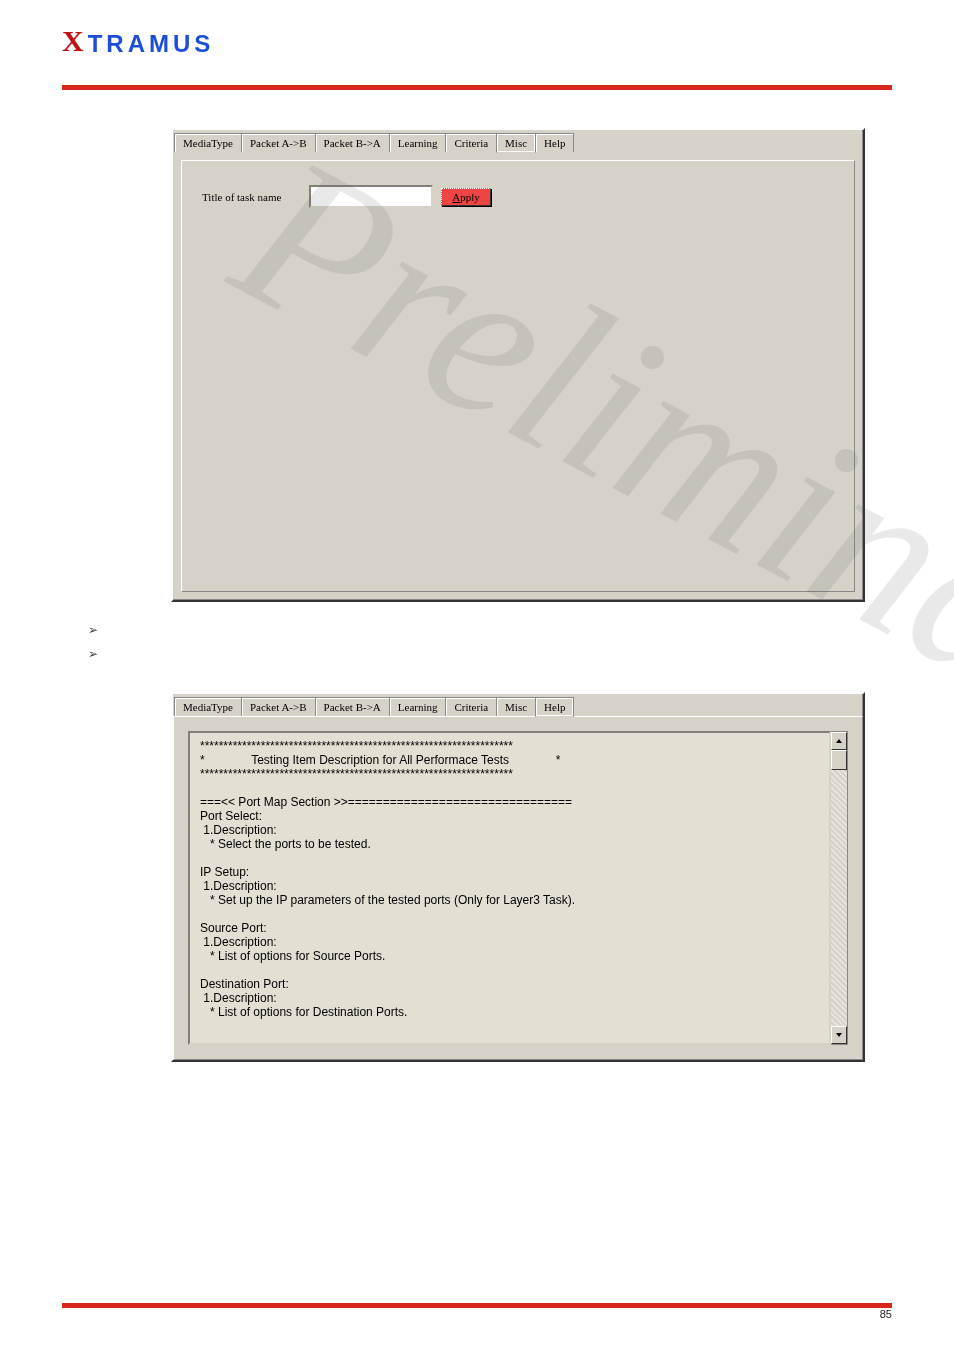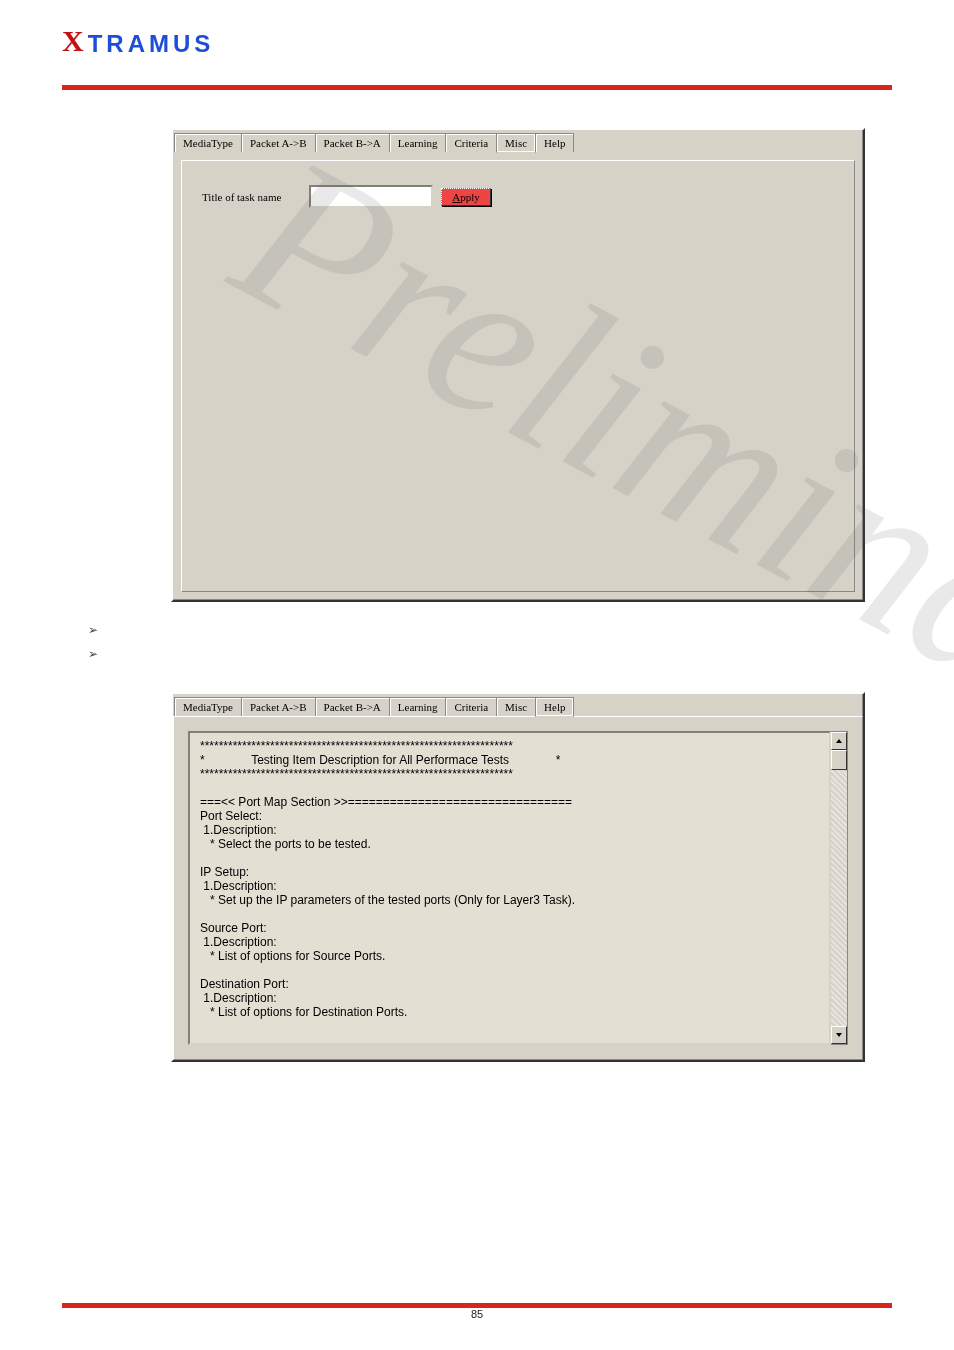--- a/index.html
+++ b/index.html
@@ -29,21 +29,21 @@
 .tabpane2{border:1px solid #fff;border-right-color:#888;border-bottom-color:#888;margin:0;padding:14px;box-sizing:border-box}
 .helparea{display:flex}
 .helptxt{flex:1;background:#e3dfd3;border:2px inset #d6d2c8;padding:6px 10px;font:12px Verdana,Geneva,sans-serif;color:#000;height:314px;box-sizing:border-box;white-space:pre;overflow:hidden}
 .sb{width:16px;display:flex;flex-direction:column;border:1px solid #888;border-left:none}
 .sbbtn{height:16px;background:#d6d2c8;border:1px solid #fff;border-right-color:#333;border-bottom-color:#333;display:flex;align-items:center;justify-content:center}
 .sbbtn svg{width:8px;height:8px}
 .sbtrack{flex:1;background:repeating-linear-gradient(45deg,#e6e3dc,#e6e3dc 2px,#d6d2c8 2px,#d6d2c8 4px)}
 .sbthumb{height:18px;background:#d6d2c8;border:1px solid #fff;border-right-color:#333;border-bottom-color:#333}
 .ftr{position:absolute;bottom:30px;left:62px;right:62px}
 .ftr .redrule{height:5px;background:#d9261c}
-.pg{text-align:center;font:11px Arial;color:#222;margin-top:0}
+.pg{text-align:right;font:11px Arial;color:#222;margin-top:0}
 .wm{position:absolute;left:60px;top:260px;width:880px;height:880px;pointer-events:none;opacity:.12;transform:rotate(28deg);font:italic 220px Georgia,serif;color:#555;white-space:nowrap}
 </style>
 </head>
 <body>
 
 <div class="page">
   <div class="wm">Preliminary</div>
 
   <div class="hdr">
     <div class="logo">

